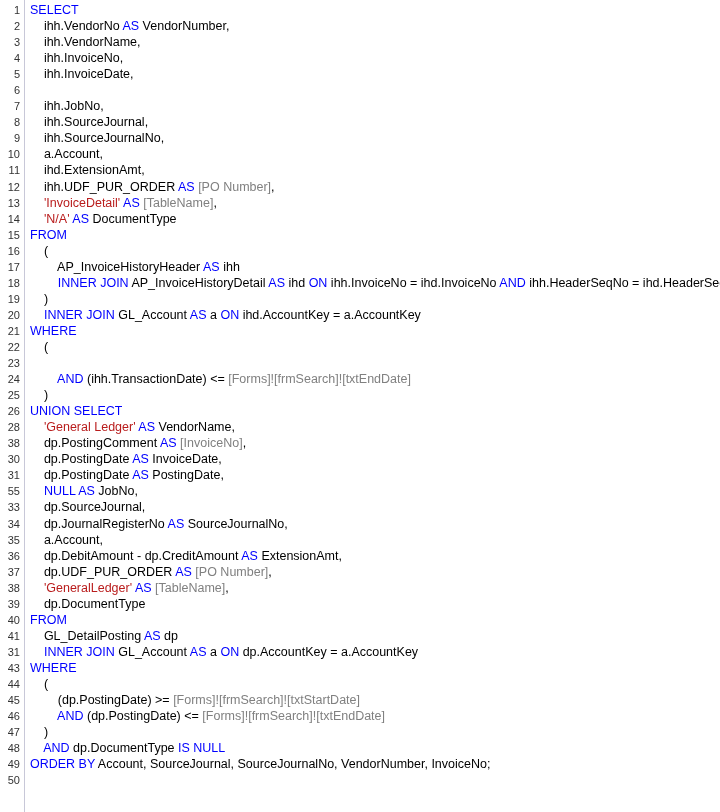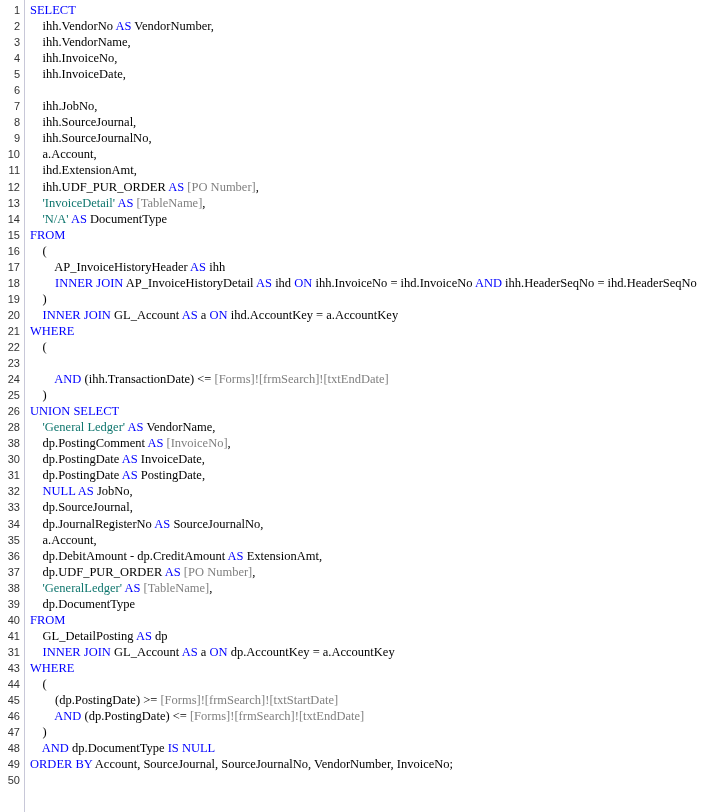--- a/index.html
+++ b/index.html
@@ -54,28 +54,28 @@
     padding-right: 4px;
     box-sizing: border-box;
     color: #333333;
     font-family: "Liberation Sans", sans-serif;
     font-size: 11px;
     line-height: 16.05px;
     user-select: none;
   }
   .code {
     padding-left: 6px;
-    font-family: Liberation Serif, serif;
+    font-family: Liberation Sans, sans-serif;
     font-size: 12.5px;
     color: #000000;
     white-space: pre;
     overflow: hidden;
   }
   .kw { color: #0000ff; }
-  .str { color: #0f766e; }
+  .str { color: #b91c1c; }
   .br { color: #808080; }
   .pl { color: #000000; }
 </style>
 </head>
 <body>
 
 <div id="editor">
   <div class="top-rule"></div>
   <div class="gutter"></div>
   <div class="code-area"></div>
@@ -103,21 +103,21 @@
       <div class="row"><div class="ln">21</div><div class="code"><span class="kw">WHERE</span></div></div>
       <div class="row"><div class="ln">22</div><div class="code"><span class="pl">    (</span></div></div>
       <div class="row"><div class="ln">23</div></div>
       <div class="row"><div class="ln">24</div><div class="code"><span class="pl">        </span><span class="kw">AND</span><span class="pl"> (ihh.TransactionDate) &lt;= </span><span class="br">[Forms]![frmSearch]![txtEndDate]</span></div></div>
       <div class="row"><div class="ln">25</div><div class="code"><span class="pl">    )</span></div></div>
       <div class="row"><div class="ln">26</div><div class="code"><span class="kw">UNION SELECT</span></div></div>
       <div class="row"><div class="ln">28</div><div class="code"><span class="pl">    </span><span class="str">'General Ledger'</span><span class="pl"> </span><span class="kw">AS</span><span class="pl"> VendorName,</span></div></div>
       <div class="row"><div class="ln">38</div><div class="code"><span class="pl">    dp.PostingComment </span><span class="kw">AS</span><span class="pl"> </span><span class="br">[InvoiceNo]</span><span class="pl">,</span></div></div>
       <div class="row"><div class="ln">30</div><div class="code"><span class="pl">    dp.PostingDate </span><span class="kw">AS</span><span class="pl"> InvoiceDate,</span></div></div>
       <div class="row"><div class="ln">31</div><div class="code"><span class="pl">    dp.PostingDate </span><span class="kw">AS</span><span class="pl"> PostingDate,</span></div></div>
-      <div class="row"><div class="ln">32</div><div class="code"><span class="pl">    </span><span class="kw">NULL</span><span class="pl"> </span><span class="kw">AS</span><span class="pl"> JobNo,</span></div></div>
+      <div class="row"><div class="ln">55</div><div class="code"><span class="pl">    </span><span class="kw">NULL</span><span class="pl"> </span><span class="kw">AS</span><span class="pl"> JobNo,</span></div></div>
       <div class="row"><div class="ln">33</div><div class="code"><span class="pl">    dp.SourceJournal,</span></div></div>
       <div class="row"><div class="ln">34</div><div class="code"><span class="pl">    dp.JournalRegisterNo </span><span class="kw">AS</span><span class="pl"> SourceJournalNo,</span></div></div>
       <div class="row"><div class="ln">35</div><div class="code"><span class="pl">    a.Account,</span></div></div>
       <div class="row"><div class="ln">36</div><div class="code"><span class="pl">    dp.DebitAmount - dp.CreditAmount </span><span class="kw">AS</span><span class="pl"> ExtensionAmt,</span></div></div>
       <div class="row"><div class="ln">37</div><div class="code"><span class="pl">    dp.UDF_PUR_ORDER </span><span class="kw">AS</span><span class="pl"> </span><span class="br">[PO Number]</span><span class="pl">,</span></div></div>
       <div class="row"><div class="ln">38</div><div class="code"><span class="pl">    </span><span class="str">'GeneralLedger'</span><span class="pl"> </span><span class="kw">AS</span><span class="pl"> </span><span class="br">[TableName]</span><span class="pl">,</span></div></div>
       <div class="row"><div class="ln">39</div><div class="code"><span class="pl">    dp.DocumentType</span></div></div>
       <div class="row"><div class="ln">40</div><div class="code"><span class="kw">FROM</span></div></div>
       <div class="row"><div class="ln">41</div><div class="code"><span class="pl">    GL_DetailPosting </span><span class="kw">AS</span><span class="pl"> dp</span></div></div>
       <div class="row"><div class="ln">31</div><div class="code"><span class="pl">    </span><span class="kw">INNER JOIN</span><span class="pl"> GL_Account </span><span class="kw">AS</span><span class="pl"> a </span><span class="kw">ON</span><span class="pl"> dp.AccountKey = a.AccountKey</span></div></div>

